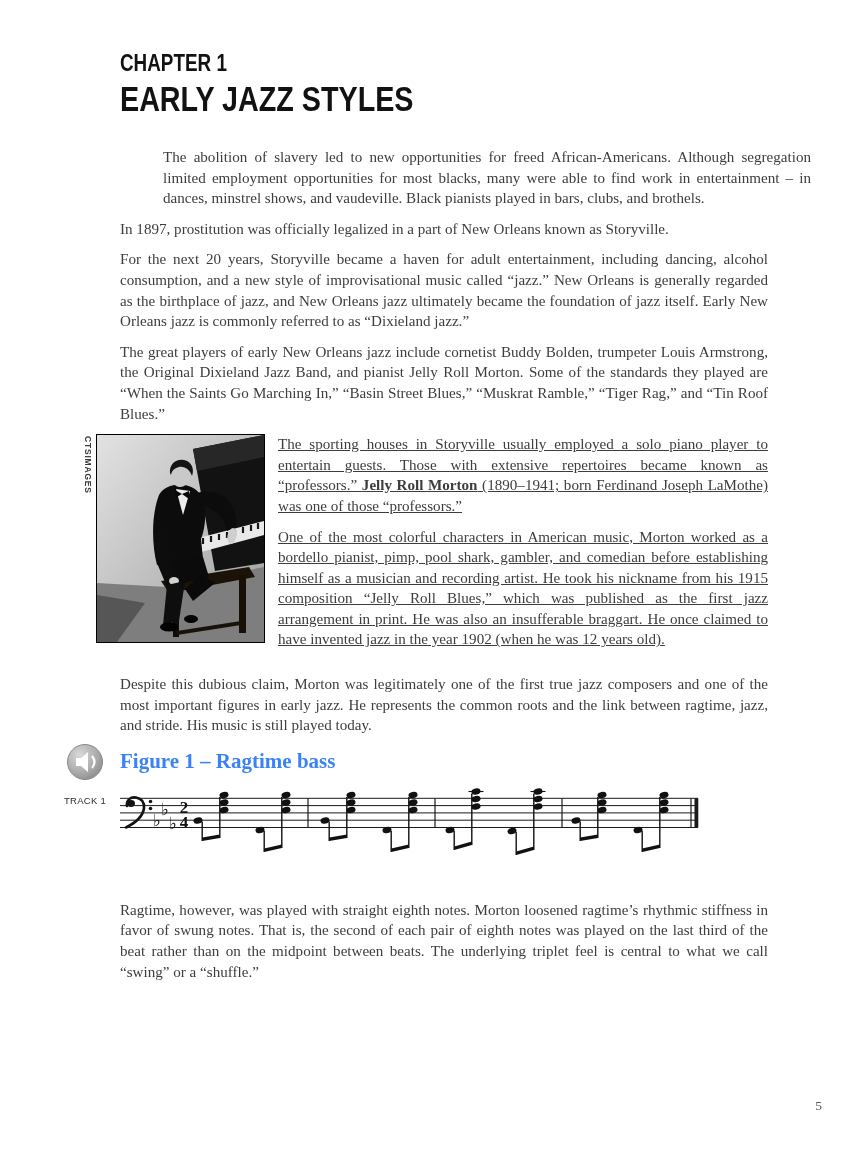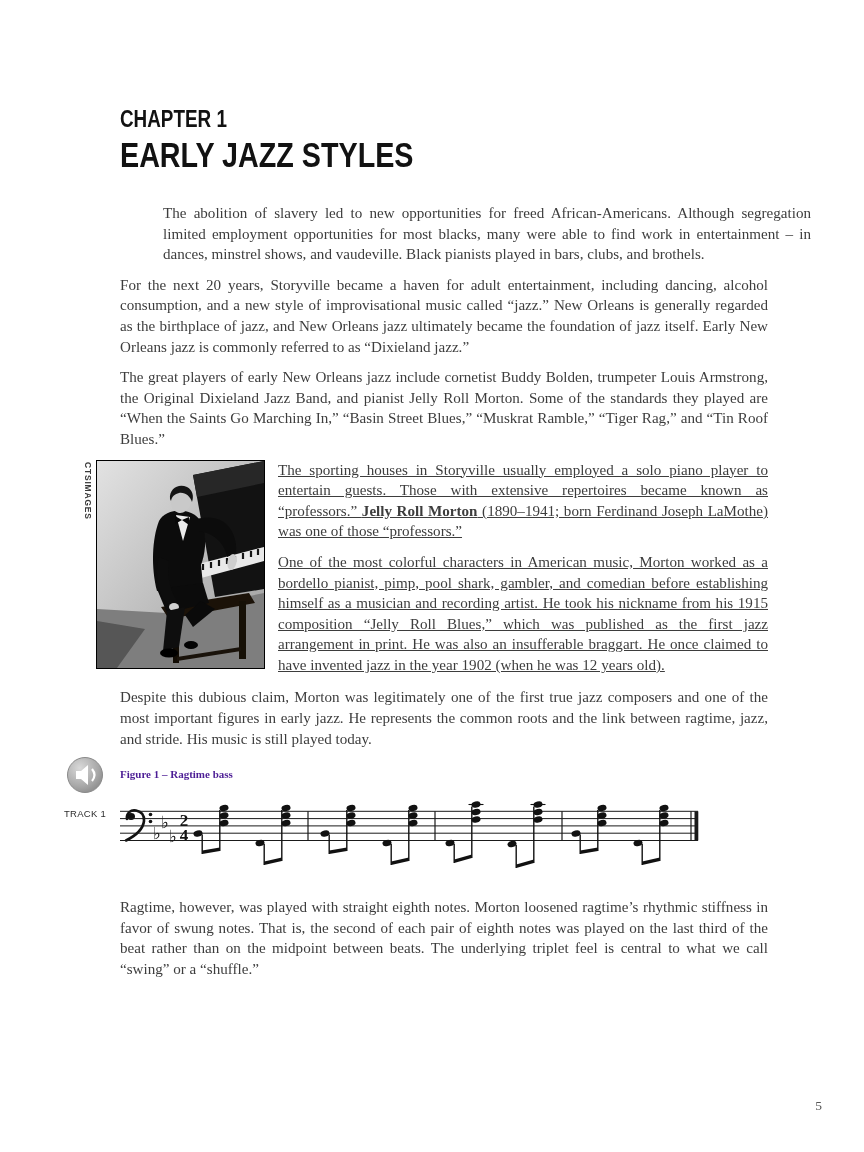--- a/index.html
+++ b/index.html
@@ -1,19 +1,19 @@
 <!DOCTYPE html>
 <html><head>
 <meta charset="utf-8">
 <style>
   html,body { margin:0; padding:0; background:#e8e8e8; }
   .page {
     position:relative; width:864px; height:1152px; margin:0 auto;
     background:#ffffff; box-sizing:border-box;
-    padding:108px 96px 0 120px; overflow:hidden;
+    padding:52px 96px 0 120px; overflow:hidden;
     font-family:"Liberation Serif", serif; color:#3d3d3d;
   }
   .chapter-label {
     display:inline-block; font-family:"Liberation Sans", sans-serif;
     font-weight:bold; font-size:23px; line-height:1; color:#121212;
     transform:scaleX(0.82); transform-origin:left center; letter-spacing:0;
   }
   .page-title {
     display:inline-block; font-family:"Liberation Sans", sans-serif;
     font-weight:bold; font-size:35px; line-height:1; color:#121212;
@@ -31,21 +31,21 @@
   }
   .photo-credit {
     position:absolute; left:1px; top:2px;
     writing-mode:vertical-rl; font-family:"Liberation Sans", sans-serif;
     font-size:8.5px; font-weight:bold; color:#3a3a3a; letter-spacing:0.8px;
   }
   .photo-frame { width:167px; height:207px; border:1px solid #000; overflow:hidden; background:#bbb; }
   .clear { clear:left; }
   .figure-row { position:relative; margin-top:14px; height:22px; }
   .figure-caption {
-    font-size:11px; font-weight:bold; color:#4c1d95; line-height:22px;
+    font-size:21px; font-weight:bold; color:#3b82f6; line-height:22px;
     font-family:"Liberation Serif", serif;
   }
   .track {
     position:absolute; left:-58px; top:-7px; width:46px; text-align:center;
   }
   .track-label {
     font-family:"Liberation Sans", sans-serif; font-size:9.5px; color:#2c2c2c;
     letter-spacing:0.3px; margin-top:8px; white-space:nowrap;
   }
   .staff-box { margin-top:10px; width:600px; height:95px; }
@@ -58,20 +58,21 @@
 <body>
 
 <div class="page">
 
   <div>
     <span class="chapter-label">CHAPTER 1</span><br>
     <span class="page-title">EARLY JAZZ STYLES</span>
   </div>
 
   <p class="body-par first">The abolition of slavery led to new opportunities for freed African-Americans. Although segregation limited employment opportunities for most blacks, many were able to find work in entertainment – in dances, minstrel shows, and vaudeville. Black pianists played in bars, clubs, and brothels.</p>
+  <p class="body-par">In 1897, prostitution was officially legalized in a part of New Orleans known as Storyville.</p>
   <p class="body-par">For the next 20 years, Storyville became a haven for adult entertainment, including dancing, alcohol consumption, and a new style of improvisational music called “jazz.” New Orleans is generally regarded as the birthplace of jazz, and New Orleans jazz ultimately became the foundation of jazz itself. Early New Orleans jazz is commonly referred to as “Dixieland jazz.”</p>
   <p class="body-par">The great players of early New Orleans jazz include cornetist Buddy Bolden, trumpeter Louis Armstrong, the Original Dixieland Jazz Band, and pianist Jelly Roll Morton. Some of the standards they played are “When the Saints Go Marching In,” “Basin Street Blues,” “Muskrat Ramble,” “Tiger Rag,” and “Tin Roof Blues.”</p>
 
   <div class="photo-float">
     <div class="photo-credit">CTSIMAGES</div>
     <div class="photo-frame">
       <svg width="167" height="207" viewBox="0 0 167 207">
         <defs>
           <linearGradient id="wall" x1="0" y1="0" x2="1" y2="1">
             <stop offset="0" stop-color="#e2e2e2"></stop>
@@ -110,21 +111,21 @@
           <ellipse cx="72" cy="192" rx="9" ry="4.5" fill="#000"></ellipse>
           <ellipse cx="94" cy="184" rx="7" ry="4" fill="#030303"></ellipse>
         </g>
       </svg>
     </div>
   </div>
 
   <p class="body-par wrap-par" style="margin-top:10px;"><span>The sporting houses in Storyville usually employed a solo piano player to entertain guests. Those with extensive repertoires became known as “professors.” </span><b>Jelly Roll Morton</b><span> (1890–1941; born Ferdinand Joseph LaMothe) was one of those “professors.”</span></p>
   <p class="body-par wrap-par">One of the most colorful characters in American music, Morton worked as a bordello pianist, pimp, pool shark, gambler, and comedian before establishing himself as a musician and recording artist. He took his nickname from his 1915 composition “Jelly Roll Blues,” which was published as the first jazz arrangement in print. He was also an insufferable braggart. He once claimed to have invented jazz in the year 1902 (when he was 12 years old).</p>
 
-  <p class="body-par clear" style="margin-top:12px;">Despite this dubious claim, Morton was legitimately one of the first true jazz composers and one of the most important figures in early jazz. He represents the common roots and the link between ragtime, jazz, and stride. His music is still played today.</p>
+  <p class="body-par clear" style="margin-top:24px;">Despite this dubious claim, Morton was legitimately one of the first true jazz composers and one of the most important figures in early jazz. He represents the common roots and the link between ragtime, jazz, and stride. His music is still played today.</p>
 
   <div class="figure-row">
     <div class="track">
       <svg width="44" height="40" viewBox="0 0 44 40">
         <defs>
           <radialGradient id="btn" cx="0.35" cy="0.3" r="0.95">
             <stop offset="0" stop-color="#d9d9d9"></stop>
               <stop offset="0.55" stop-color="#a8a8a8"></stop>
               <stop offset="1" stop-color="#787878"></stop>
           </radialGradient>
@@ -219,16 +220,16 @@
         <ellipse cx="518" cy="48" rx="4.6" ry="3.1" fill="#111" transform="rotate(-14 518 48)"></ellipse>
         <line x1="522.2" y1="49" x2="522.2" y2="70" stroke="#111" stroke-width="1.4"></line>
         <ellipse cx="544" cy="13" rx="4.6" ry="3.1" fill="#111" transform="rotate(-14 544 13)"></ellipse>
         <ellipse cx="544" cy="20.5" rx="4.6" ry="3.1" fill="#111" transform="rotate(-14 544 20.5)"></ellipse>
         <ellipse cx="544" cy="28" rx="4.6" ry="3.1" fill="#111" transform="rotate(-14 544 28)"></ellipse>
         <line x1="539.8" y1="15" x2="539.8" y2="66" stroke="#111" stroke-width="1.4"></line>
         <polygon points="522.2,66.6 539.8,62.6 539.8,66 522.2,70" fill="#111"></polygon>
       </svg>
   </div>
 
-  <p class="body-par" style="margin-top:7px;">Ragtime, however, was played with straight eighth notes. Morton loosened ragtime’s rhythmic stiffness in favor of swung notes. That is, the second of each pair of eighth notes was played on the last third of the beat rather than on the midpoint between beats. The underlying triplet feel is central to what we call “swing” or a “shuffle.”</p>
+  <p class="body-par" style="margin-top:23px;">Ragtime, however, was played with straight eighth notes. Morton loosened ragtime’s rhythmic stiffness in favor of swung notes. That is, the second of each pair of eighth notes was played on the last third of the beat rather than on the midpoint between beats. The underlying triplet feel is central to what we call “swing” or a “shuffle.”</p>
 
   <div class="page-number">5</div>
 </div>
 
 </body></html>

